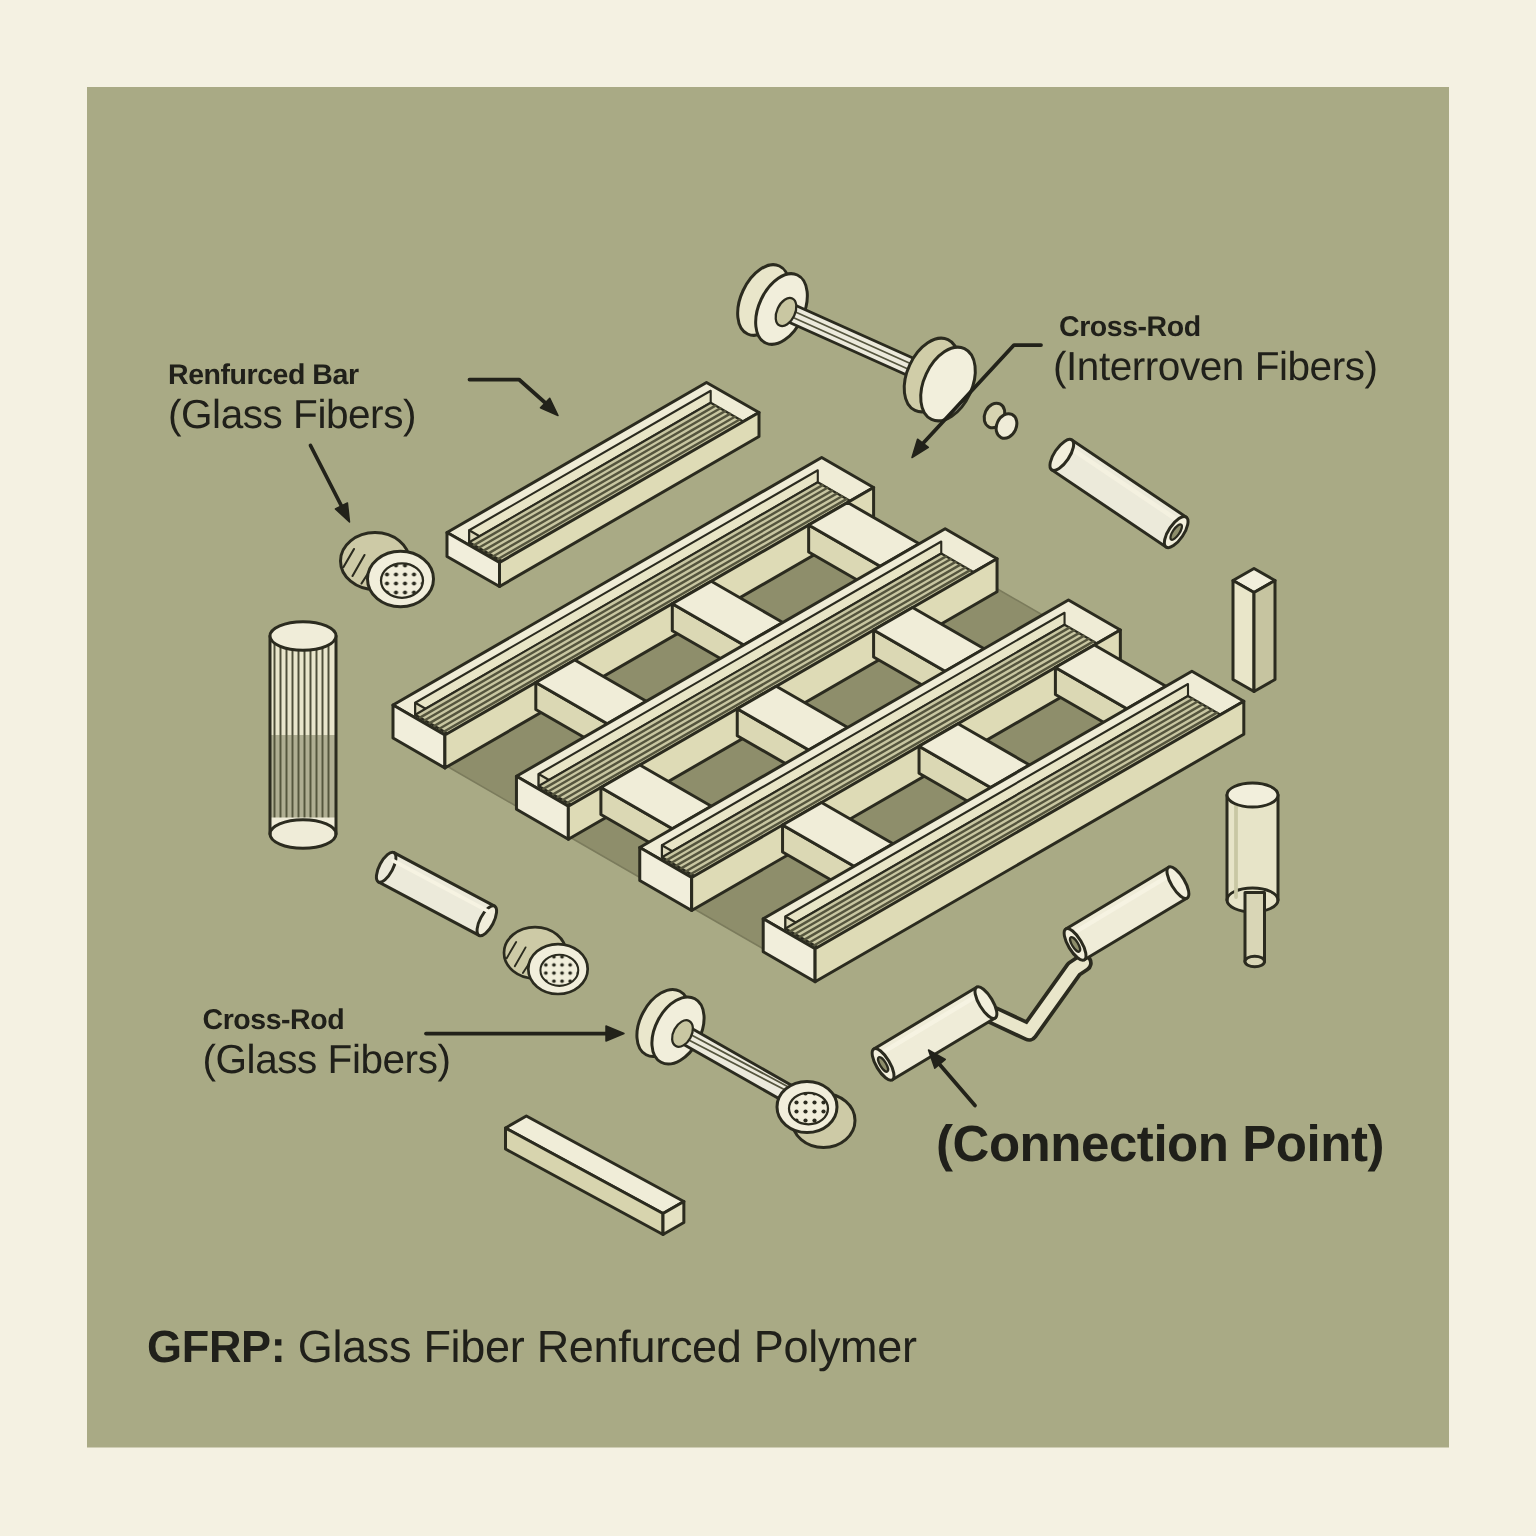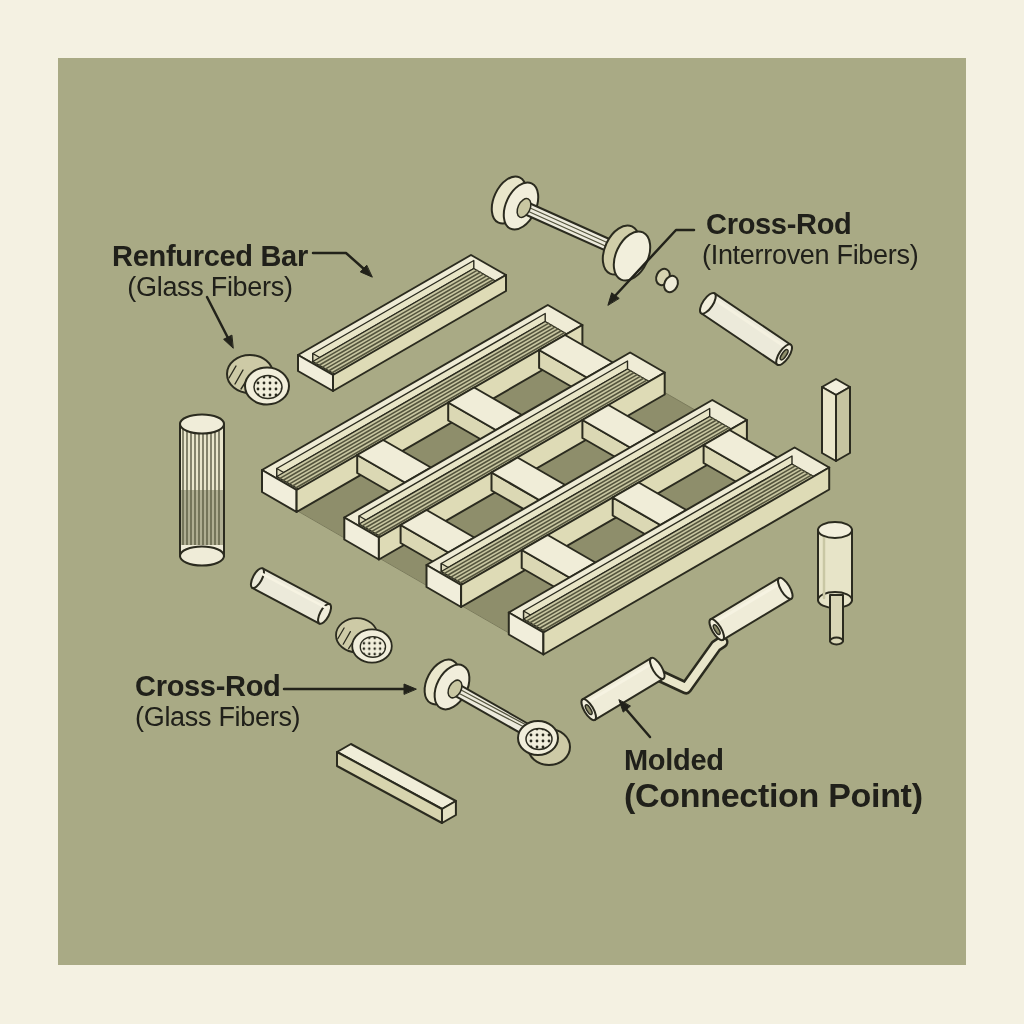--- a/index.html
+++ b/index.html
@@ -1,21 +1,21 @@
 <!DOCTYPE html>
 <html><head>
 <meta charset="utf-8">
 <style>
   html,body{margin:0;padding:0;background:#f4f1e2;}
   .stage{position:relative;width:1024px;height:1024px;background:#f4f1e2;overflow:hidden;
          font-family:"Liberation Sans",sans-serif;}
   .panel{position:absolute;left:58px;top:58px;width:908px;height:907px;background:#a9aa85;}
   svg.scene{position:absolute;left:0;top:0;width:1024px;height:1024px;}
   .label{position:absolute;color:#20201a;line-height:1.12;letter-spacing:-0.3px;}
-  .label .t{display:block;font-weight:700;font-size:29px;}
+  .label .t{display:block;font-weight:700;font-size:19px;}
   .label .s{display:block;font-weight:400;font-size:27px;text-align:center;}
   .label.allbold .s{font-weight:700;font-size:34px;}
   .caption{position:absolute;left:98px;top:882px;font-size:30px;color:#20201a;letter-spacing:-0.2px;}
   .caption .b{font-weight:700;}
   .caption .r{font-weight:400;}
 </style>
 </head>
 <body>
 
 <div class="stage">
@@ -254,17 +254,19 @@
     <span class="t">Cross-Rod</span>
     <span class="s" style="margin-left:-4px">(Interroven Fibers)</span>
   </div>
 
   <div class="label" style="left:135px;top:670px">
     <span class="t">Cross-Rod</span>
     <span class="s">(Glass Fibers)</span>
   </div>
 
   <div class="label allbold" style="left:624px;top:744px">
-    <span class="t">Molded</span>
     <span class="s">(Connection Point)</span>
   </div>
 
+  <div class="caption">
+    <span class="b">GFRP:</span><span class="r"> Glass Fiber Renfurced Polymer</span>
+  </div>
 </div>
 
 </body></html>

